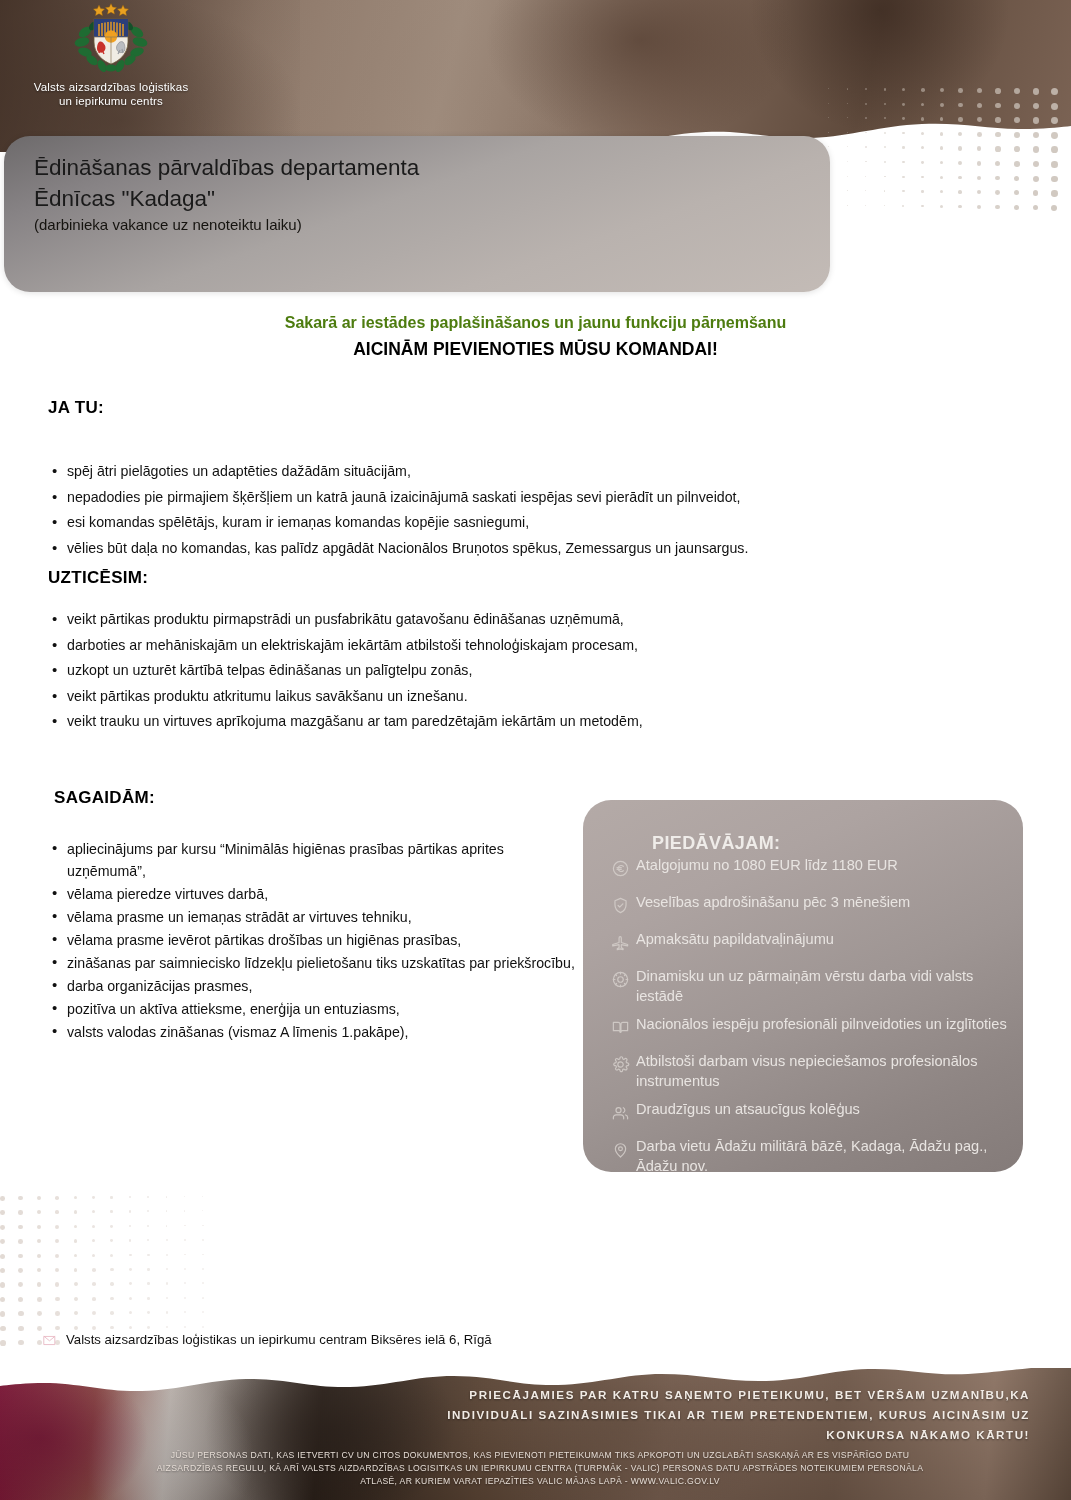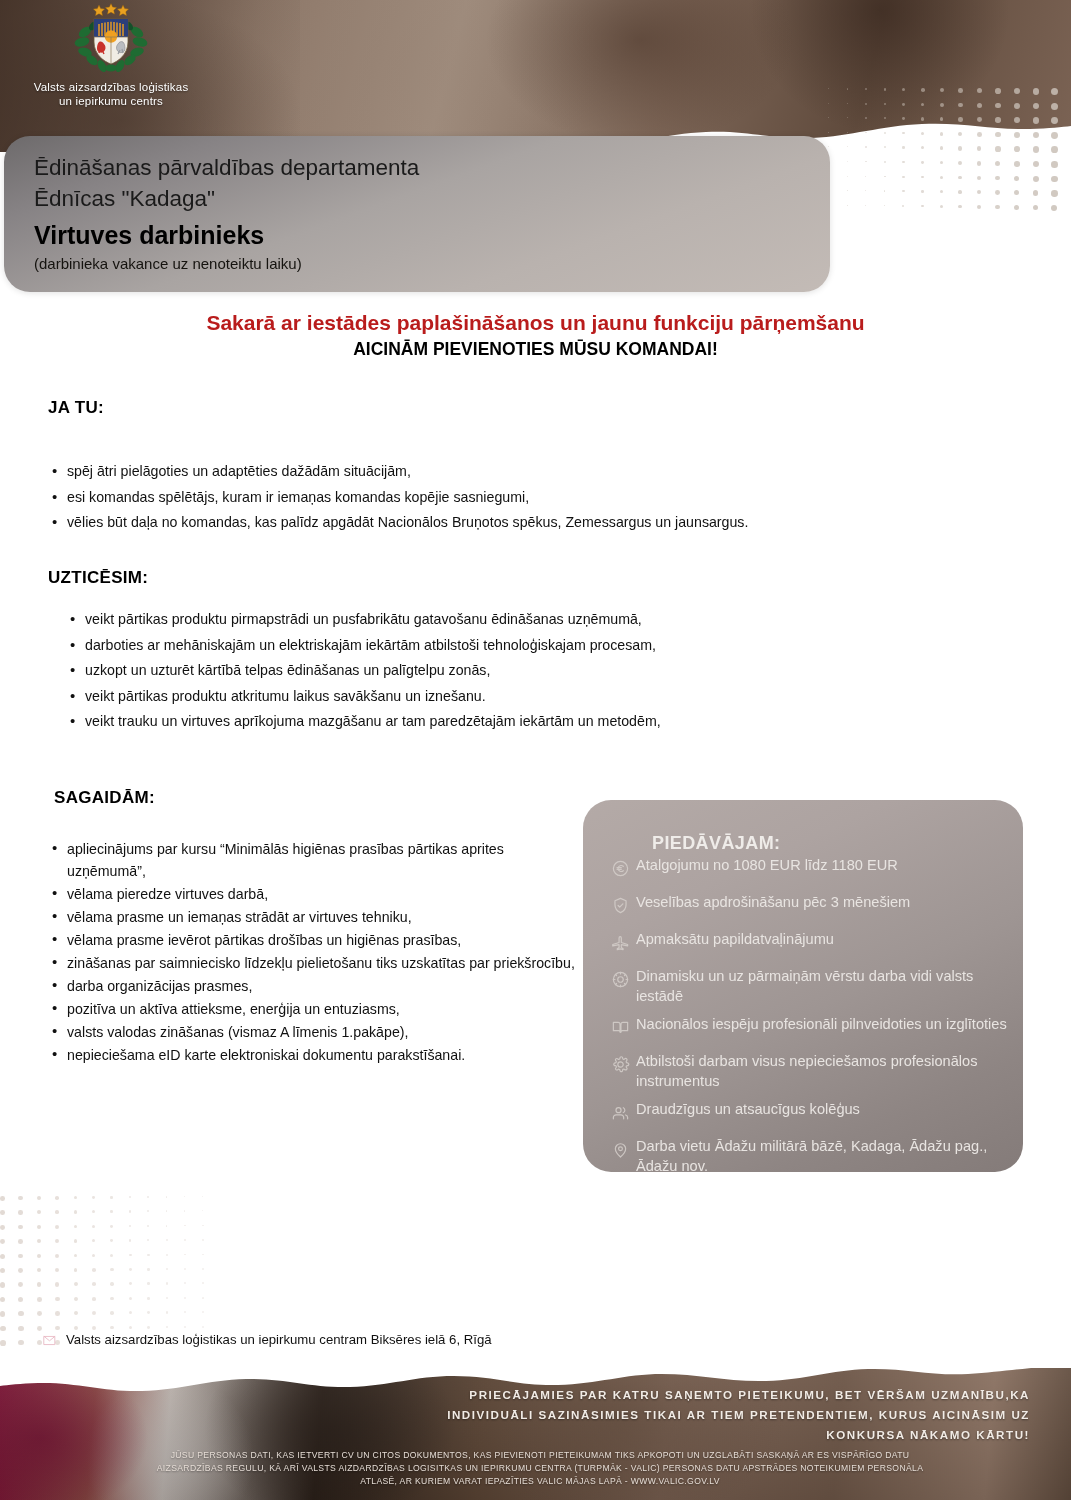--- a/index.html
+++ b/index.html
@@ -106,21 +106,21 @@
   .hc-title { font-size: 25px; color: #000; font-weight: 700; line-height: 36px; margin-top: 3px; }
   .hc-sub { font-size: 15px; color: #15130f; line-height: 20px; margin-top: 1px; }
 
   
   .intro {
     position: absolute;
     left: 0; top: 310px;
     width: 1071px;
     text-align: center;
   }
-  .intro-l1 { font-size: 21px; font-weight: 700; color: #b91c1c; line-height: 26px; }
+  .intro-l1 { font-size: 16px; font-weight: 700; color: #4d7c0f; line-height: 26px; }
   .intro-l2 { font-size: 17.5px; font-weight: 700; color: #000; line-height: 26px; }
 
   
   .sec-head {
     position: absolute;
     font-size: 17px;
     font-weight: 700;
     color: #000;
     letter-spacing: 0.3px;
   }
@@ -141,21 +141,21 @@
     position: absolute;
     left: 2px; top: -1px;
     font-size: 15px;
     color: #111;
   }
 
   #ja-tu-head  { left: 48px; top: 398px; }
   #ja-tu-list  { left: 50px; top: 435px; width: 880px; margin-top: 25px; }
 
   #uzt-head    { left: 48px; top: 568px; }
-  #uzt-list    { left: 68px; top: 608px; width: 760px; }
+  #uzt-list    { left: 50px; top: 608px; width: 760px; }
 
   #sag-head    { left: 54px; top: 788px; }
   #sag-list    { left: 50px; top: 838px; width: 530px; }
   #sag-list li { line-height: 22px; margin-bottom: 1px; }
 
   
   .offer-card {
     position: absolute;
     left: 583px; top: 800px;
     width: 440px; height: 372px;
@@ -473,32 +473,32 @@
     </svg>
     <div class="logo-text">
       <div>Valsts aizsardzības loģistikas</div>
       <div>un iepirkumu centrs</div>
     </div>
   </div>
 
   <div class="header-card">
     <div class="hc-l1">Ēdināšanas pārvaldības departamenta</div>
     <div class="hc-l2">Ēdnīcas "Kadaga"</div>
-    <div class="hc-title">Virtuves darbinieks</div>
     <div class="hc-sub">(darbinieka vakance uz nenoteiktu laiku)</div>
   </div>
 
   <div class="intro">
     <div class="intro-l1">Sakarā ar iestādes paplašināšanos un jaunu funkciju pārņemšanu</div>
     <div class="intro-l2">AICINĀM PIEVIENOTIES MŪSU KOMANDAI!</div>
   </div>
 
   <div class="sec-head" id="ja-tu-head">JA TU:</div>
   <ul class="sec-list" id="ja-tu-list">
       <li>spēj ātri pielāgoties un adaptēties dažādām situācijām,</li>
+      <li>nepadodies pie pirmajiem šķēršļiem un katrā jaunā izaicinājumā saskati iespējas sevi pierādīt un pilnveidot,</li>
       <li>esi komandas spēlētājs, kuram ir iemaņas komandas kopējie sasniegumi,</li>
       <li>vēlies būt daļa no komandas, kas palīdz apgādāt Nacionālos Bruņotos spēkus, Zemessargus un jaunsargus.</li>
     </ul>
 
   <div class="sec-head" id="uzt-head">UZTICĒSIM:</div>
   <ul class="sec-list" id="uzt-list">
       <li>veikt pārtikas produktu pirmapstrādi un pusfabrikātu gatavošanu ēdināšanas uzņēmumā,</li>
       <li>darboties ar mehāniskajām un elektriskajām iekārtām atbilstoši  tehnoloģiskajam procesam,</li>
       <li>uzkopt un uzturēt kārtībā telpas ēdināšanas un palīgtelpu zonās,</li>
       <li>veikt pārtikas produktu atkritumu laikus savākšanu un iznešanu.</li>
@@ -508,21 +508,20 @@
   <div class="sec-head" id="sag-head">SAGAIDĀM:</div>
   <ul class="sec-list" id="sag-list">
       <li>apliecinājums par kursu “Minimālās higiēnas prasības pārtikas aprites uzņēmumā”,</li>
       <li>vēlama pieredze virtuves darbā,</li>
       <li>vēlama prasme un iemaņas strādāt ar virtuves tehniku,</li>
       <li>vēlama prasme ievērot pārtikas drošības un higiēnas prasības,</li>
       <li>zināšanas par saimniecisko līdzekļu pielietošanu tiks uzskatītas par priekšrocību,</li>
       <li>darba organizācijas prasmes,</li>
       <li>pozitīva un aktīva attieksme, enerģija un entuziasms,</li>
       <li>valsts valodas zināšanas (vismaz A līmenis 1.pakāpe),</li>
-      <li>nepieciešama eID karte elektroniskai dokumentu parakstīšanai.</li>
     </ul>
 
   <div class="offer-card">
     <div class="offer-title">PIEDĀVĀJAM:</div>
     <ul class="offer-list">
         <li>
           <span class="oicon">
             <svg viewBox="0 0 24 24" width="19" height="19" fill="none" stroke="currentColor" stroke-width="1.5" stroke-linecap="round" stroke-linejoin="round">
               <path d="M12 21a9 9 0 1 0 0-18 9 9 0 0 0 0 18z"></path>
               <path d="M15.5 9.2a4 4 0 0 0-6.6 2.8 4 4 0 0 0 6.6 2.8"></path>

